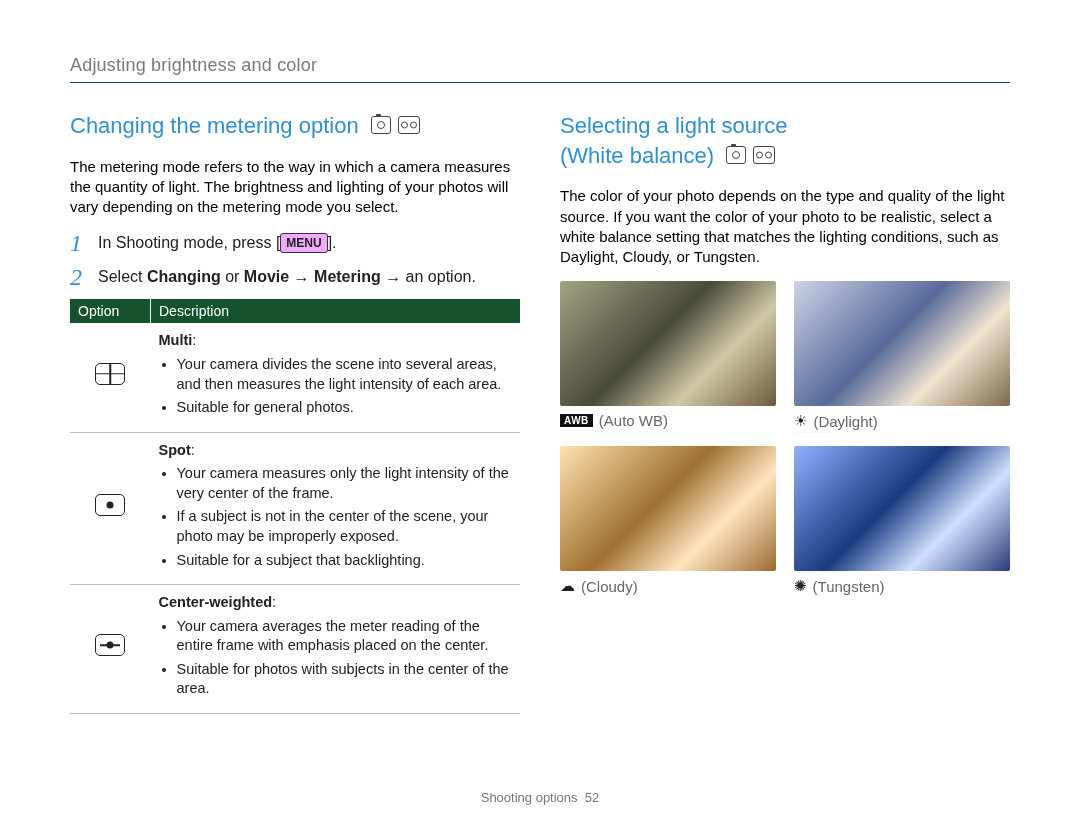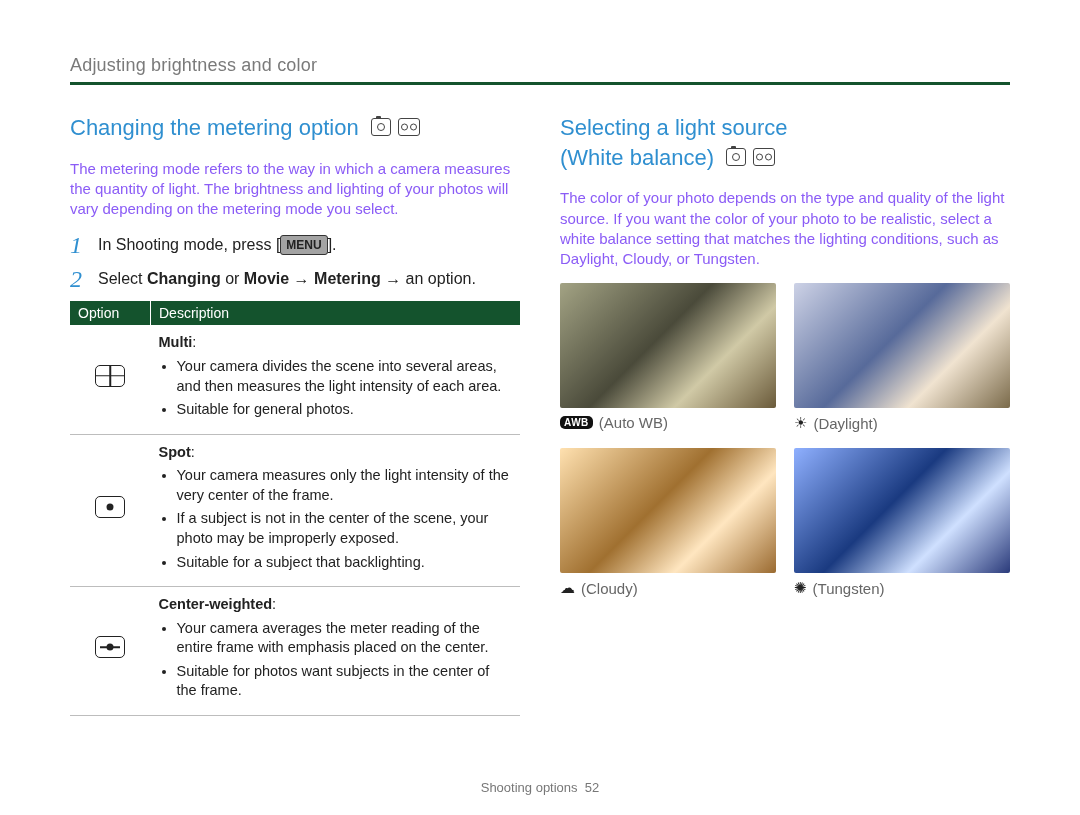--- a/index.html
+++ b/index.html
@@ -16,21 +16,21 @@
     height: 815px;
     padding: 55px 70px 30px 70px;
     position: relative;
   }
   .breadcrumb {
     font-size: 18px;
     color: #7a7a7a;
     font-weight: 300;
     font-style: normal;
     letter-spacing: 0.2px;
-    border-bottom: 3px solid #14532d;
+    border-bottom: 1px solid #14532d;
     padding-bottom: 6px;
     margin-bottom: 28px;
     font-family: "Helvetica Neue", Arial, sans-serif;
   }
   .columns {
     display: flex;
     gap: 40px;
   }
   .col {
     flex: 1;
@@ -47,21 +47,21 @@
     font-size: 18px;
     vertical-align: 1px;
     margin-left: 6px;
     letter-spacing: 2px;
     color: #444;
   }
   .body-text {
     font-size: 15px;
     line-height: 1.35;
     margin: 16px 0 14px 0;
-    color: #8b5cf6;
+    color: #000000;
   }
   .steps {
     list-style: none;
     padding: 0;
     margin: 14px 0 10px 0;
   }
   .steps li {
     display: flex;
     gap: 10px;
     font-size: 16px;
@@ -79,21 +79,21 @@
   }
   .steps b { font-weight: 700; }
   .menu-chip {
     display: inline-block;
     border: 1px solid #333;
     border-radius: 3px;
     padding: 0 5px;
     font-size: 12px;
     font-weight: 700;
     vertical-align: 1px;
-    background: #a3a3a3;
+    background: #f0abfc;
   }
   table.opt {
     border-collapse: collapse;
     width: 100%;
     font-size: 14.5px;
     margin-top: 6px;
   }
   table.opt thead th {
     background: #14532d;
     color: #fff;
@@ -163,25 +163,25 @@
     margin-bottom: 6px;
   }
   .wb-swatch.auto { background: linear-gradient(135deg,#a3a384 0%,#4a4a3a 45%,#d0c9a6 70%,#6a5a3a 100%);}
   .wb-swatch.daylight { background: linear-gradient(135deg,#cdd2e6 0%,#576a9a 45%,#f0e3d0 70%,#7a6a4a 100%);}
   .wb-swatch.cloudy { background: linear-gradient(135deg,#ffe1b0 0%,#a07030 45%,#ffe6c0 70%,#9a6a30 100%);}
   .wb-swatch.tungsten { background: linear-gradient(135deg,#8fb0ff 0%,#1a3a80 45%,#cfe0ff 70%,#2a3a7a 100%);}
   .wb-label { display: flex; align-items: center; gap: 6px; color: #666; }
   .wb-label .wb-icon { color: #222; font-size: 15px; }
   .wb-awb-chip {
     display: inline-block; background: #111; color: #fff; font-size: 10px;
-    font-weight: 700; padding: 1px 4px; border-radius: 5px; letter-spacing: 0.5px;
+    font-weight: 700; padding: 1px 4px; border-radius: 0; letter-spacing: 0.5px;
   }
   .footer {
     position: absolute;
-    left: 0; right: 0; bottom: 20px;
+    left: 0; right: 0; bottom: 10px;
     text-align: center;
     font-size: 13px;
     color: #777;
   }
   .mode-ic {
     display: inline-block;
     width: 18px; height: 16px;
     vertical-align: -2px;
     position: relative;
   }
@@ -261,21 +261,21 @@
               <td><span class="opt-name">Spot</span>:<ul>
                   <li>Your camera measures only the light intensity of the very center of the frame.</li>
                   <li>If a subject is not in the center of the scene, your photo may be improperly exposed.</li>
                   <li>Suitable for a subject that backlighting.</li>
                 </ul></td>
             </tr>
             <tr>
               <td class="icon-cell"><span class="meter-icon center"></span></td>
               <td><span class="opt-name">Center-weighted</span>:<ul>
                   <li>Your camera averages the meter reading of the entire frame with emphasis placed on the center.</li>
-                  <li>Suitable for photos want subjects in the center of the frame.</li>
+                  <li>Suitable for photos with subjects in the center of the area.</li>
                 </ul></td>
             </tr>
           </tbody>
       </table>
     </div>
 
     <div class="col">
       <h2 class="section-title">
         <span>Selecting a light source</span><br>
         <span>(White balance)</span>

